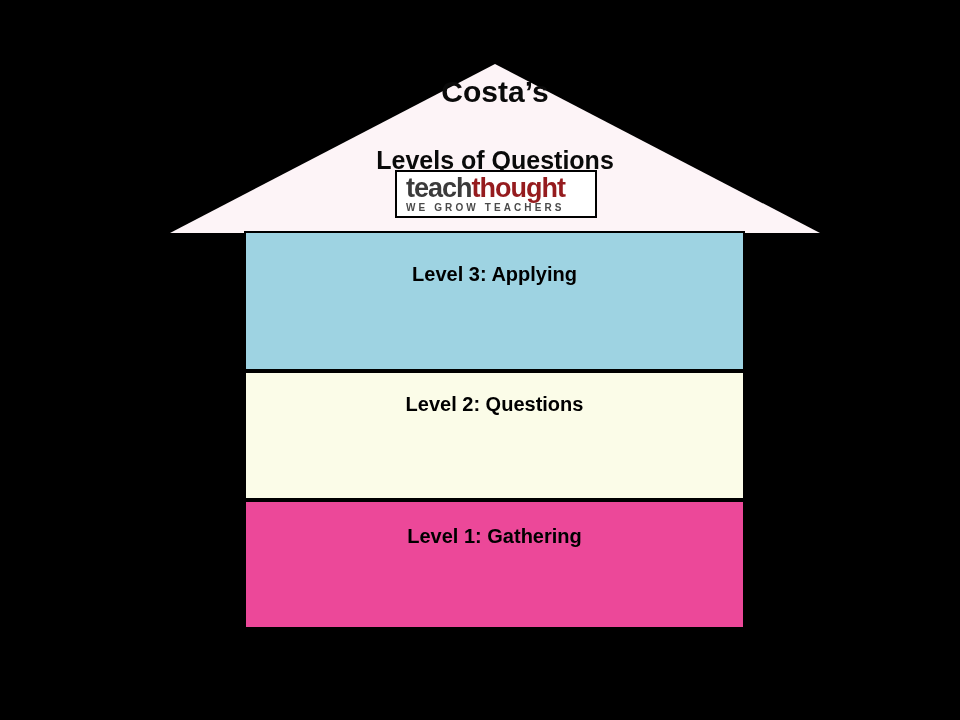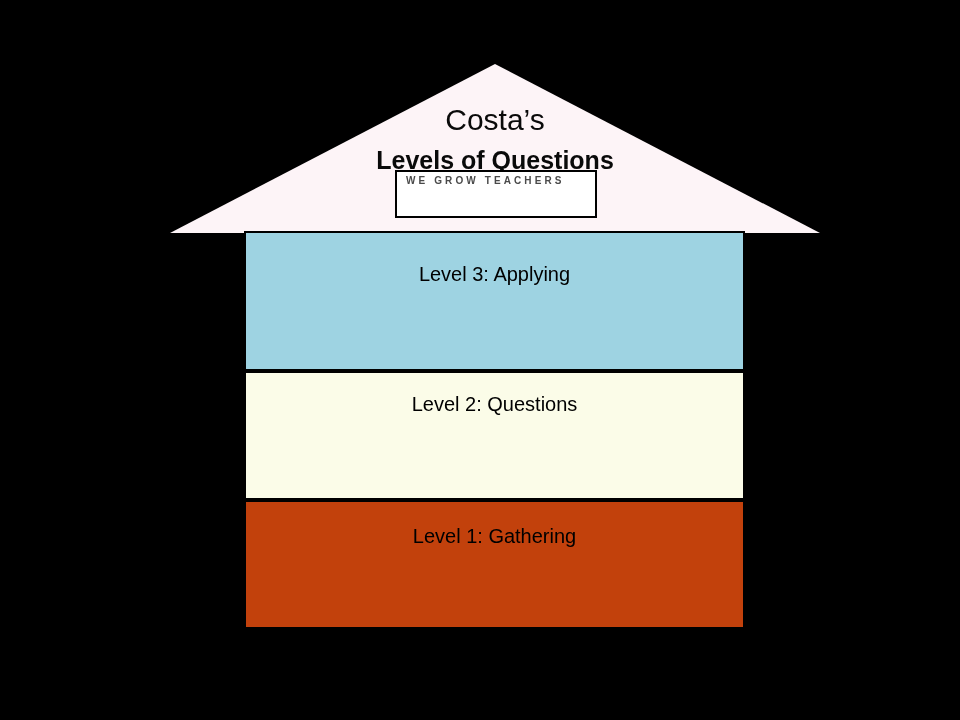--- a/index.html
+++ b/index.html
@@ -29,24 +29,24 @@
     position: absolute;
     left: 170px;
     top: 64px;
     width: 650px;
     text-align: center;
     color: #0a0a0a;
   }
   .roof-title {
     position: absolute;
     left: 0;
-    top: 40px;
+    top: 12px;
     width: 100%;
     font-size: 30px;
-    font-weight: normal;
+    font-weight: bold;
     line-height: 32px;
   }
   .roof-subtitle {
     position: absolute;
     left: 0;
     top: 62px;
     width: 100%;
     font-size: 25px;
     font-weight: bold;
     line-height: 28px;
@@ -85,47 +85,50 @@
   
   .level {
     position: absolute;
     left: 244px;
     width: 501px;
     box-sizing: border-box;
     border: 2px solid #000;
     text-align: center;
     color: #000;
     font-size: 20px;
-    font-weight: normal;
+    font-weight: bold;
   }
   .level-3 { top: 231px; height: 140px; padding-top: 30px; }
   .level-2 { top: 371px; height: 129px; padding-top: 20px; }
   .level-1 { top: 500px; height: 129px; padding-top: 23px; }
 </style>
 </head>
 <body>
 
 <div class="stage">
 
   <div class="roof" style="background: rgb(253, 244, 247);"></div>
 
   <div class="roof-text-block">
     <div class="roof-title">Costa’s</div>
     <div class="roof-subtitle">Levels of Questions</div>
   </div>
 
   <div class="logo-box">
+    <div class="logo-word">
+      <span class="logo-teach">teach</span><span class="logo-thought">thought</span>
+    </div>
     <div class="logo-tagline">WE GROW TEACHERS</div>
   </div>
 
   <div class="level level-3" style="background: rgb(158, 211, 226);">
     <span>Level 3: Applying</span>
   </div>
 
   <div class="level level-2" style="background: rgb(251, 252, 232);">
     <span>Level 2: Questions</span>
   </div>
 
-  <div class="level level-1" style="background: #c2410c;">
+  <div class="level level-1" style="background: #ec4899;">
     <span>Level 1: Gathering</span>
   </div>
 
 </div>
 
 </body></html>

